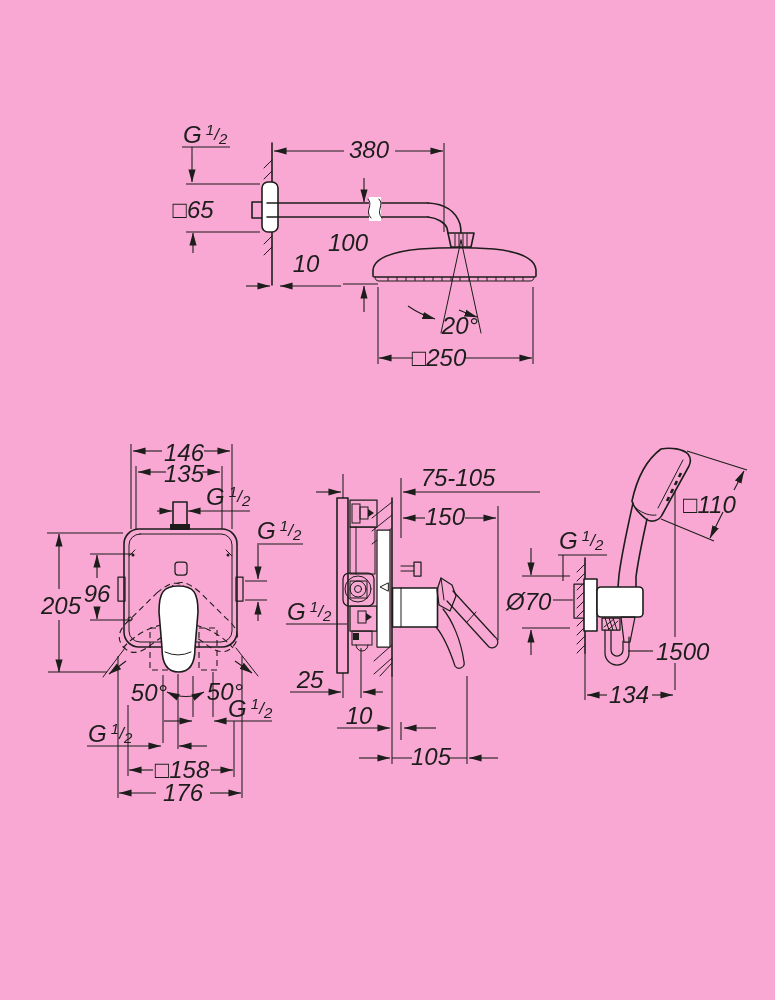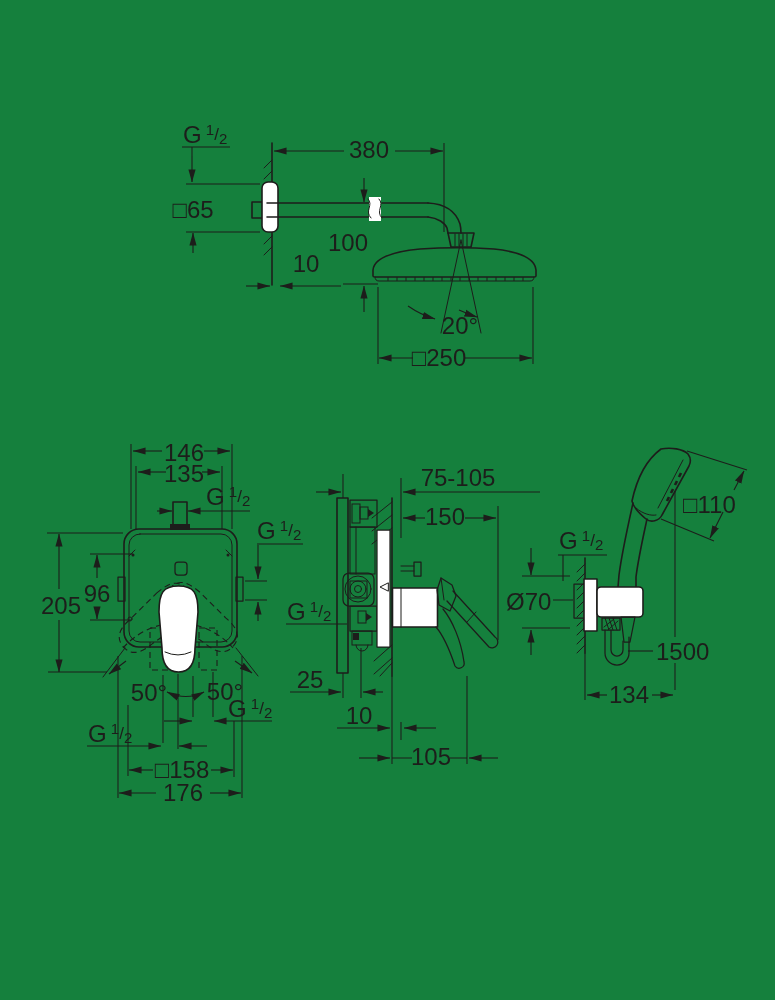--- a/index.html
+++ b/index.html
@@ -1,16 +1,16 @@
 <!DOCTYPE html>
 <html><head>
 <meta charset="utf-8">
 <style>
   html,body{margin:0;padding:0;background:#ffffff;}
-  .page{position:relative;width:775px;height:1000px;background:#15803d;overflow:hidden;}
+  .page{position:relative;width:775px;height:1000px;background:#f9a8d4;overflow:hidden;font-style:italic;}
   svg{position:absolute;left:0;top:0;}
   svg text{font-family:"Liberation Sans","DejaVu Sans",sans-serif;fill:#1d1d1b;}
   .num{font-size:24px;}
   .obj{stroke:#1d1d1b;stroke-width:1.6;fill:none;stroke-linecap:round;stroke-linejoin:round;}
   .obj2{stroke:#1d1d1b;stroke-width:1.25;fill:none;stroke-linecap:round;stroke-linejoin:round;}
   .thin{stroke:#1d1d1b;stroke-width:1;fill:none;stroke-linecap:round;}
   .dim{stroke:#1d1d1b;stroke-width:1.1;fill:none;}
   .ext{stroke:#1d1d1b;stroke-width:1.05;fill:none;}
   .dash{stroke:#1d1d1b;stroke-width:1.1;fill:none;stroke-dasharray:6 4;}
   .wfill{fill:#ffffff;}

